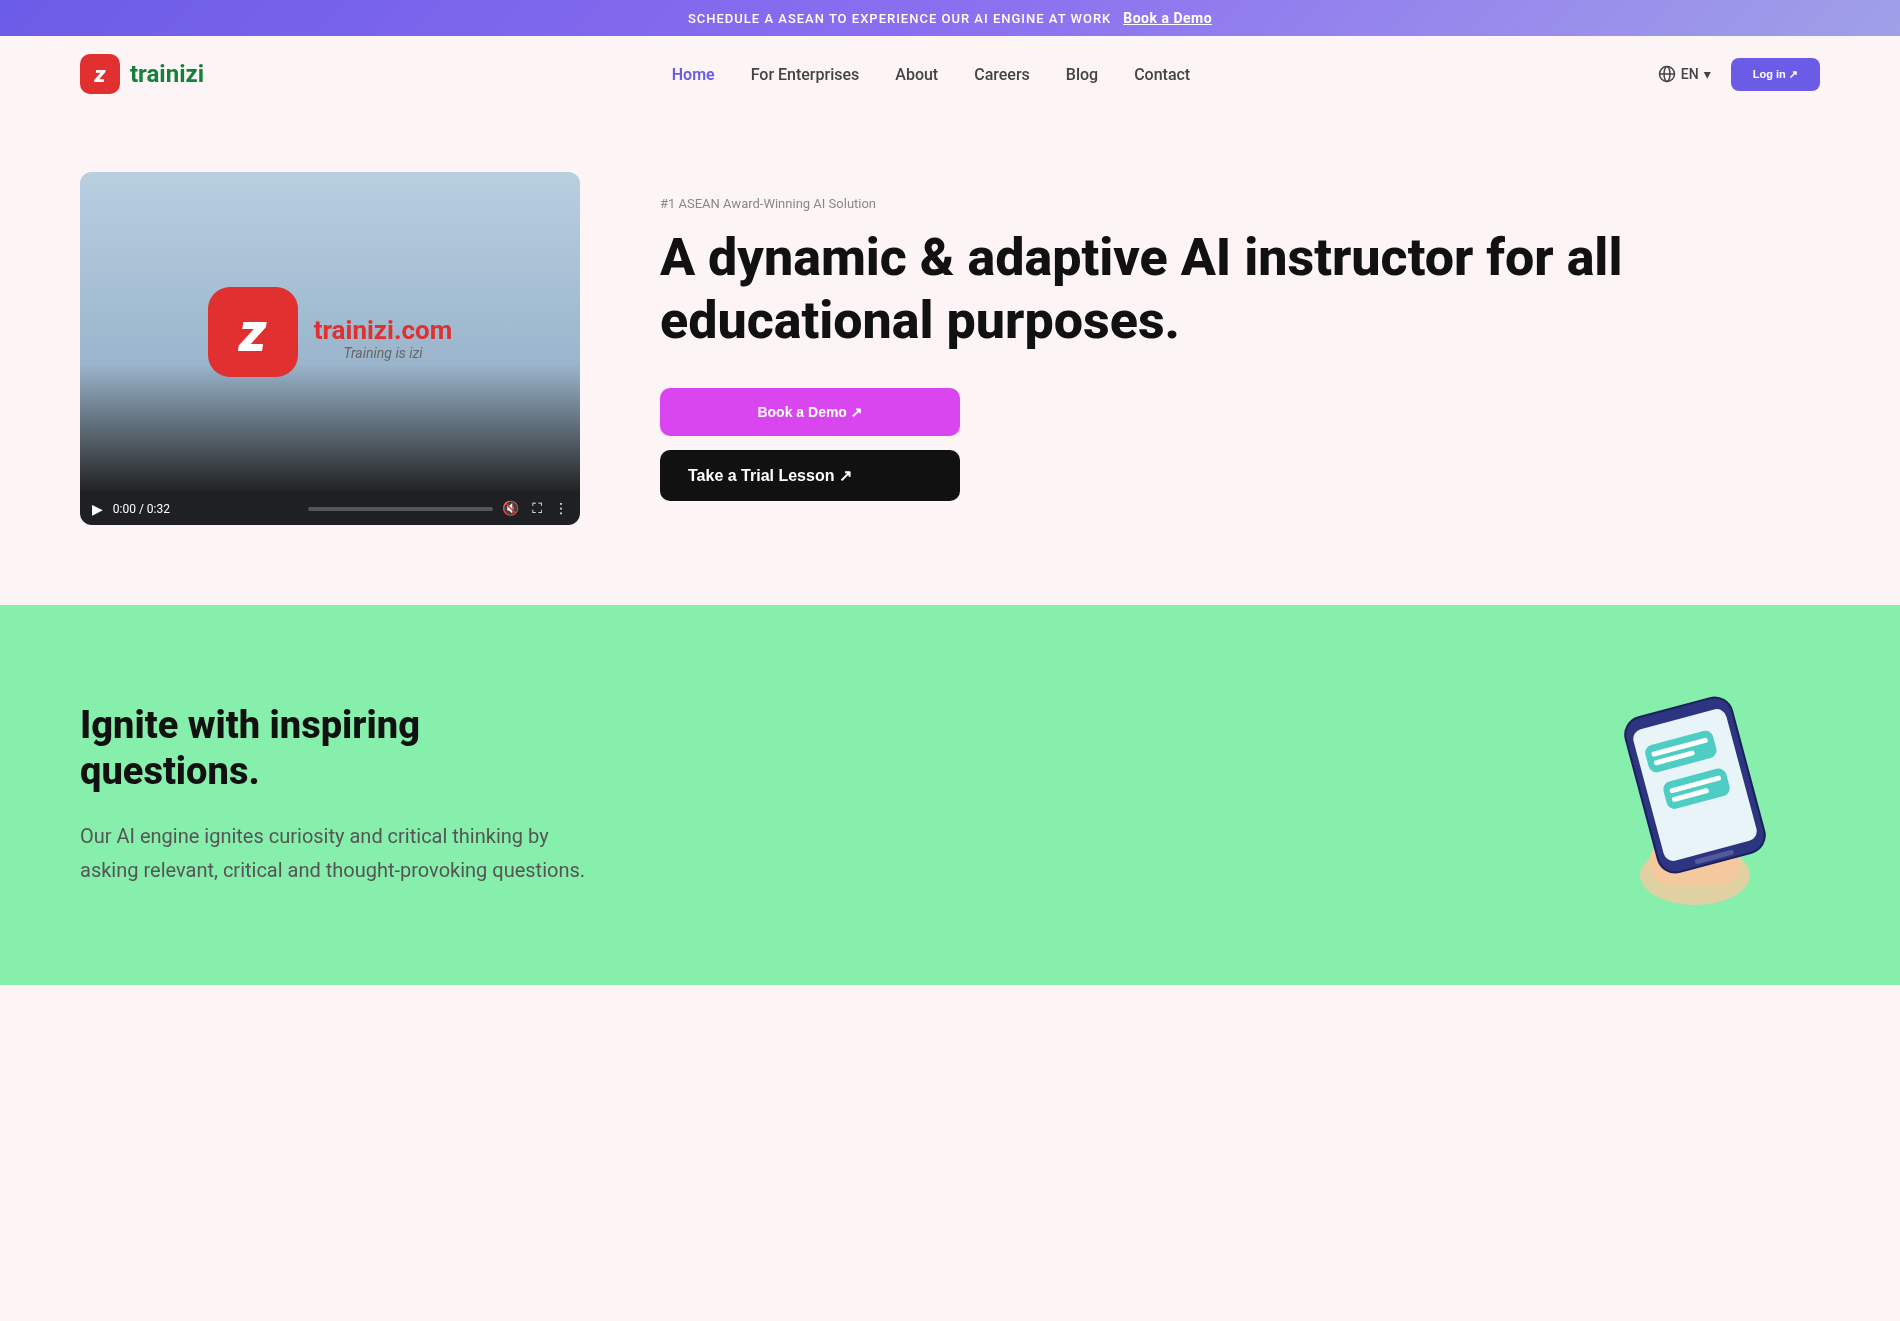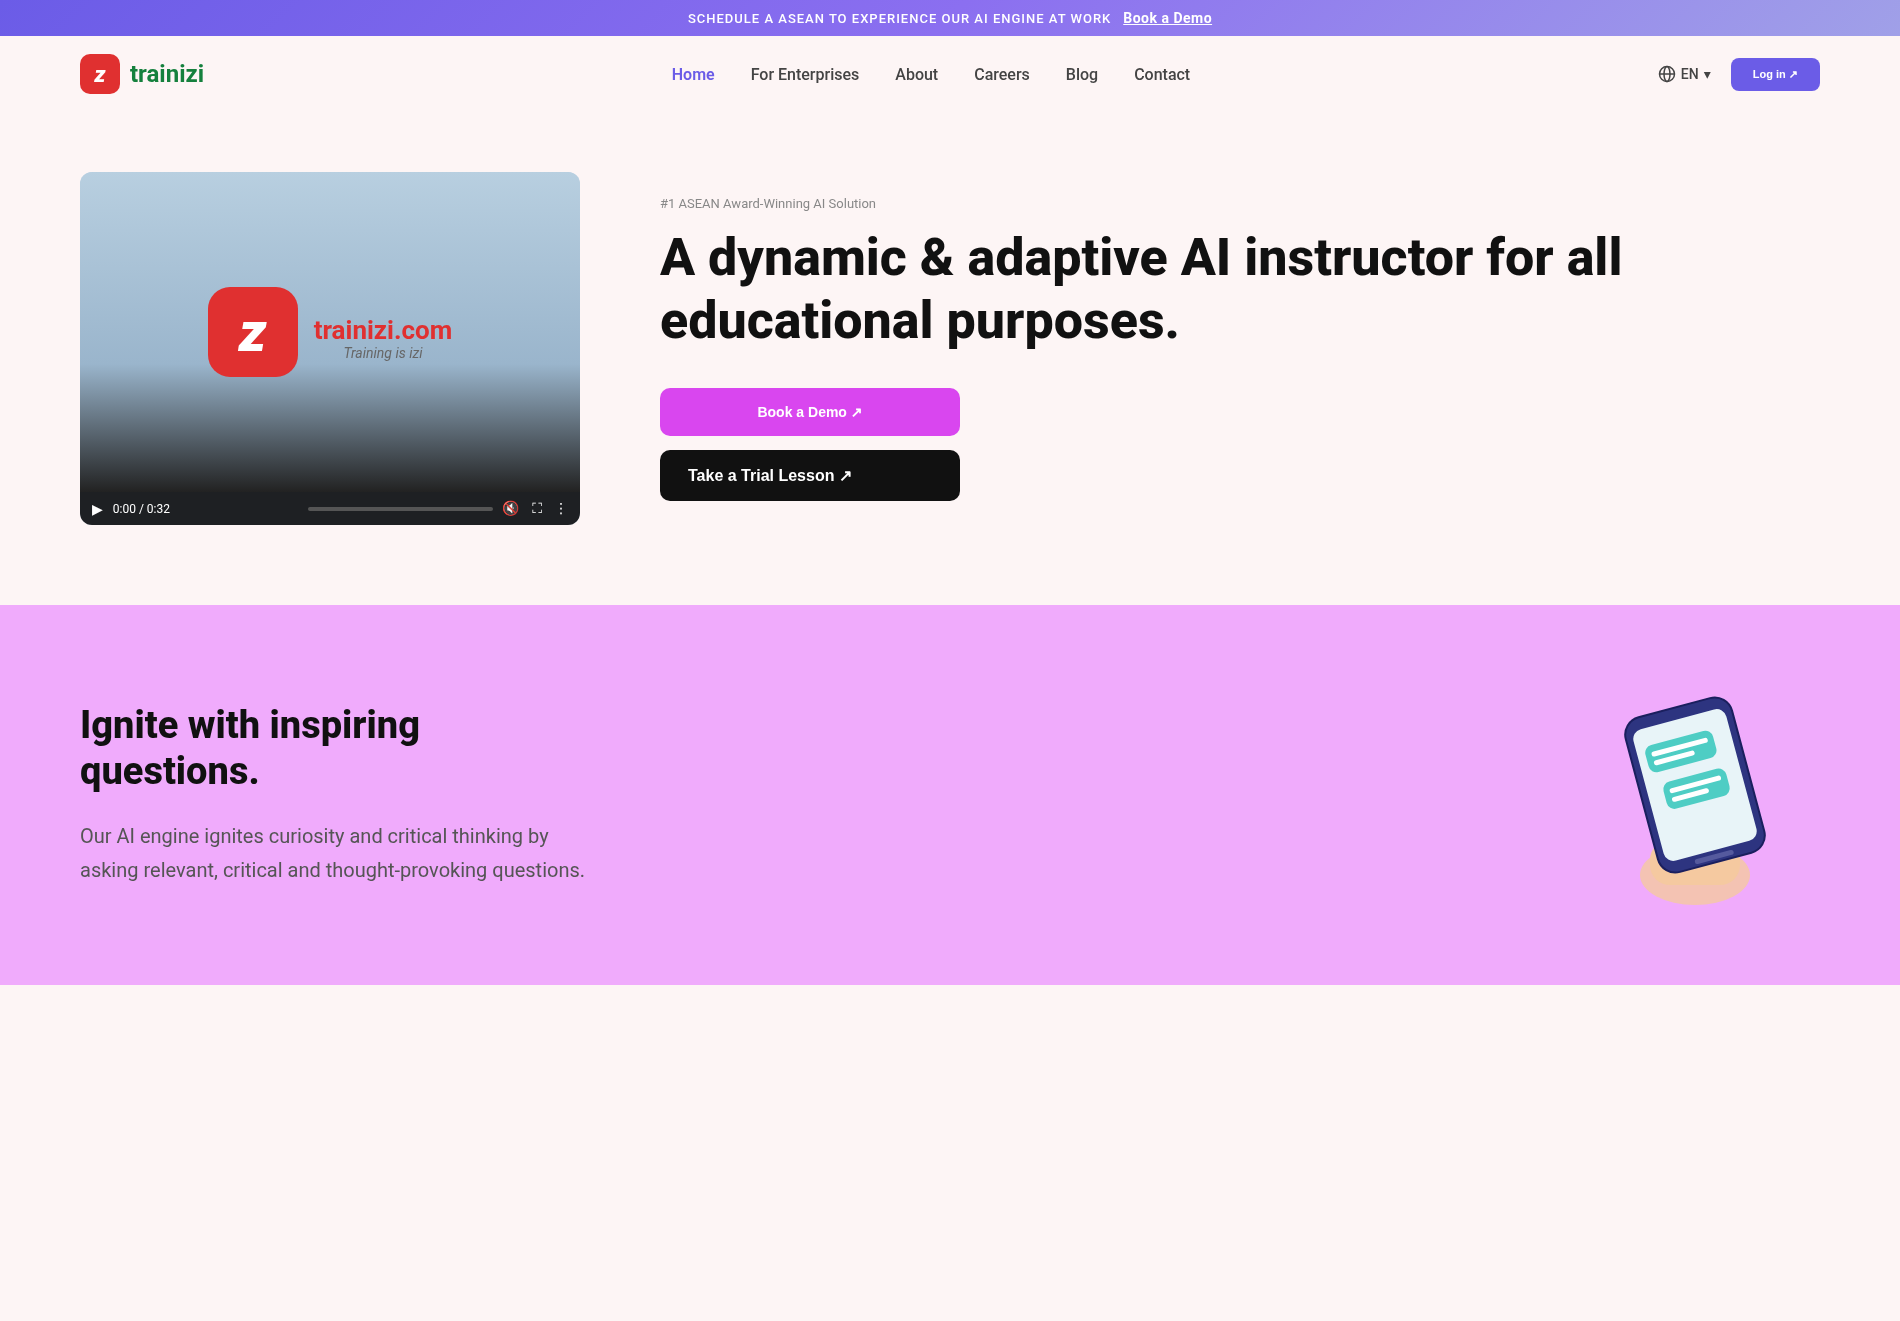--- a/index.html
+++ b/index.html
@@ -251,21 +251,21 @@
       font-size: 16px;
       font-weight: 600;
       cursor: pointer;
       display: flex;
       align-items: center;
       gap: 8px;
     }
 
     
     .section-ignite {
-      background: #f0abfc;
+      background: #86efac;
       padding: 80px 80px;
       display: flex;
       align-items: center;
       justify-content: space-between;
       gap: 92px;
     }
     .ignite-text {
       flex: 1;
       max-width: 520px;
     }

